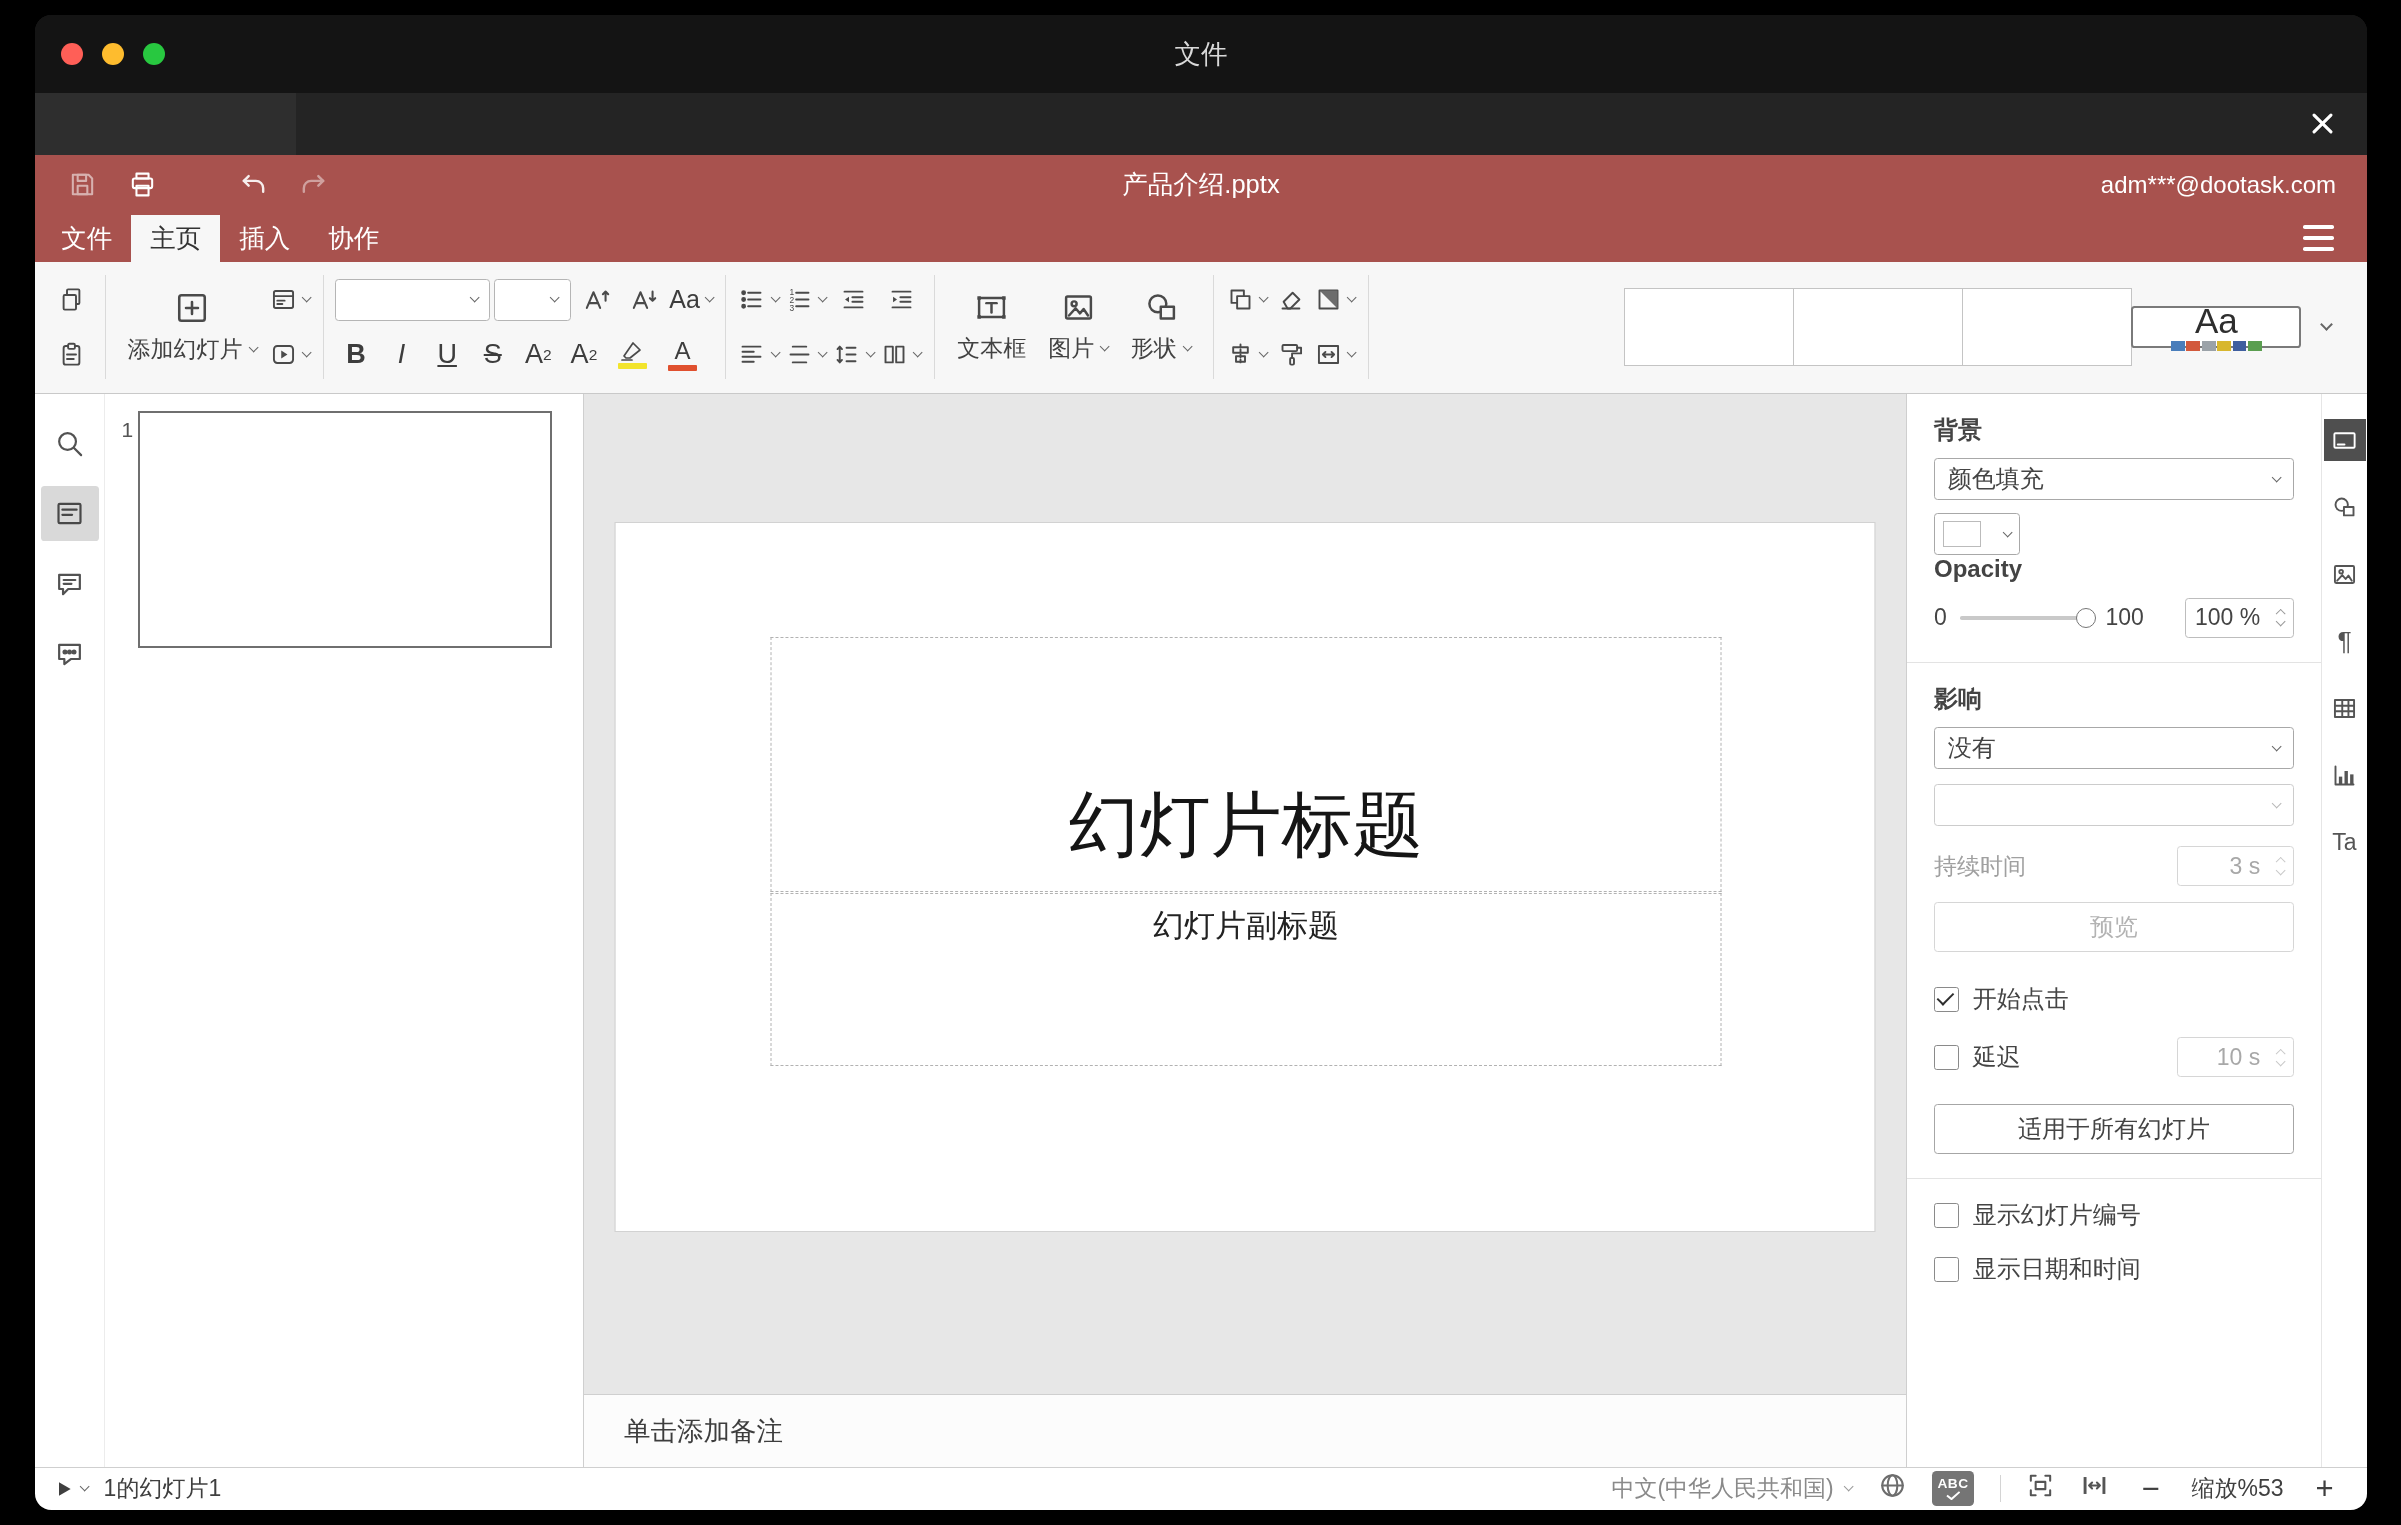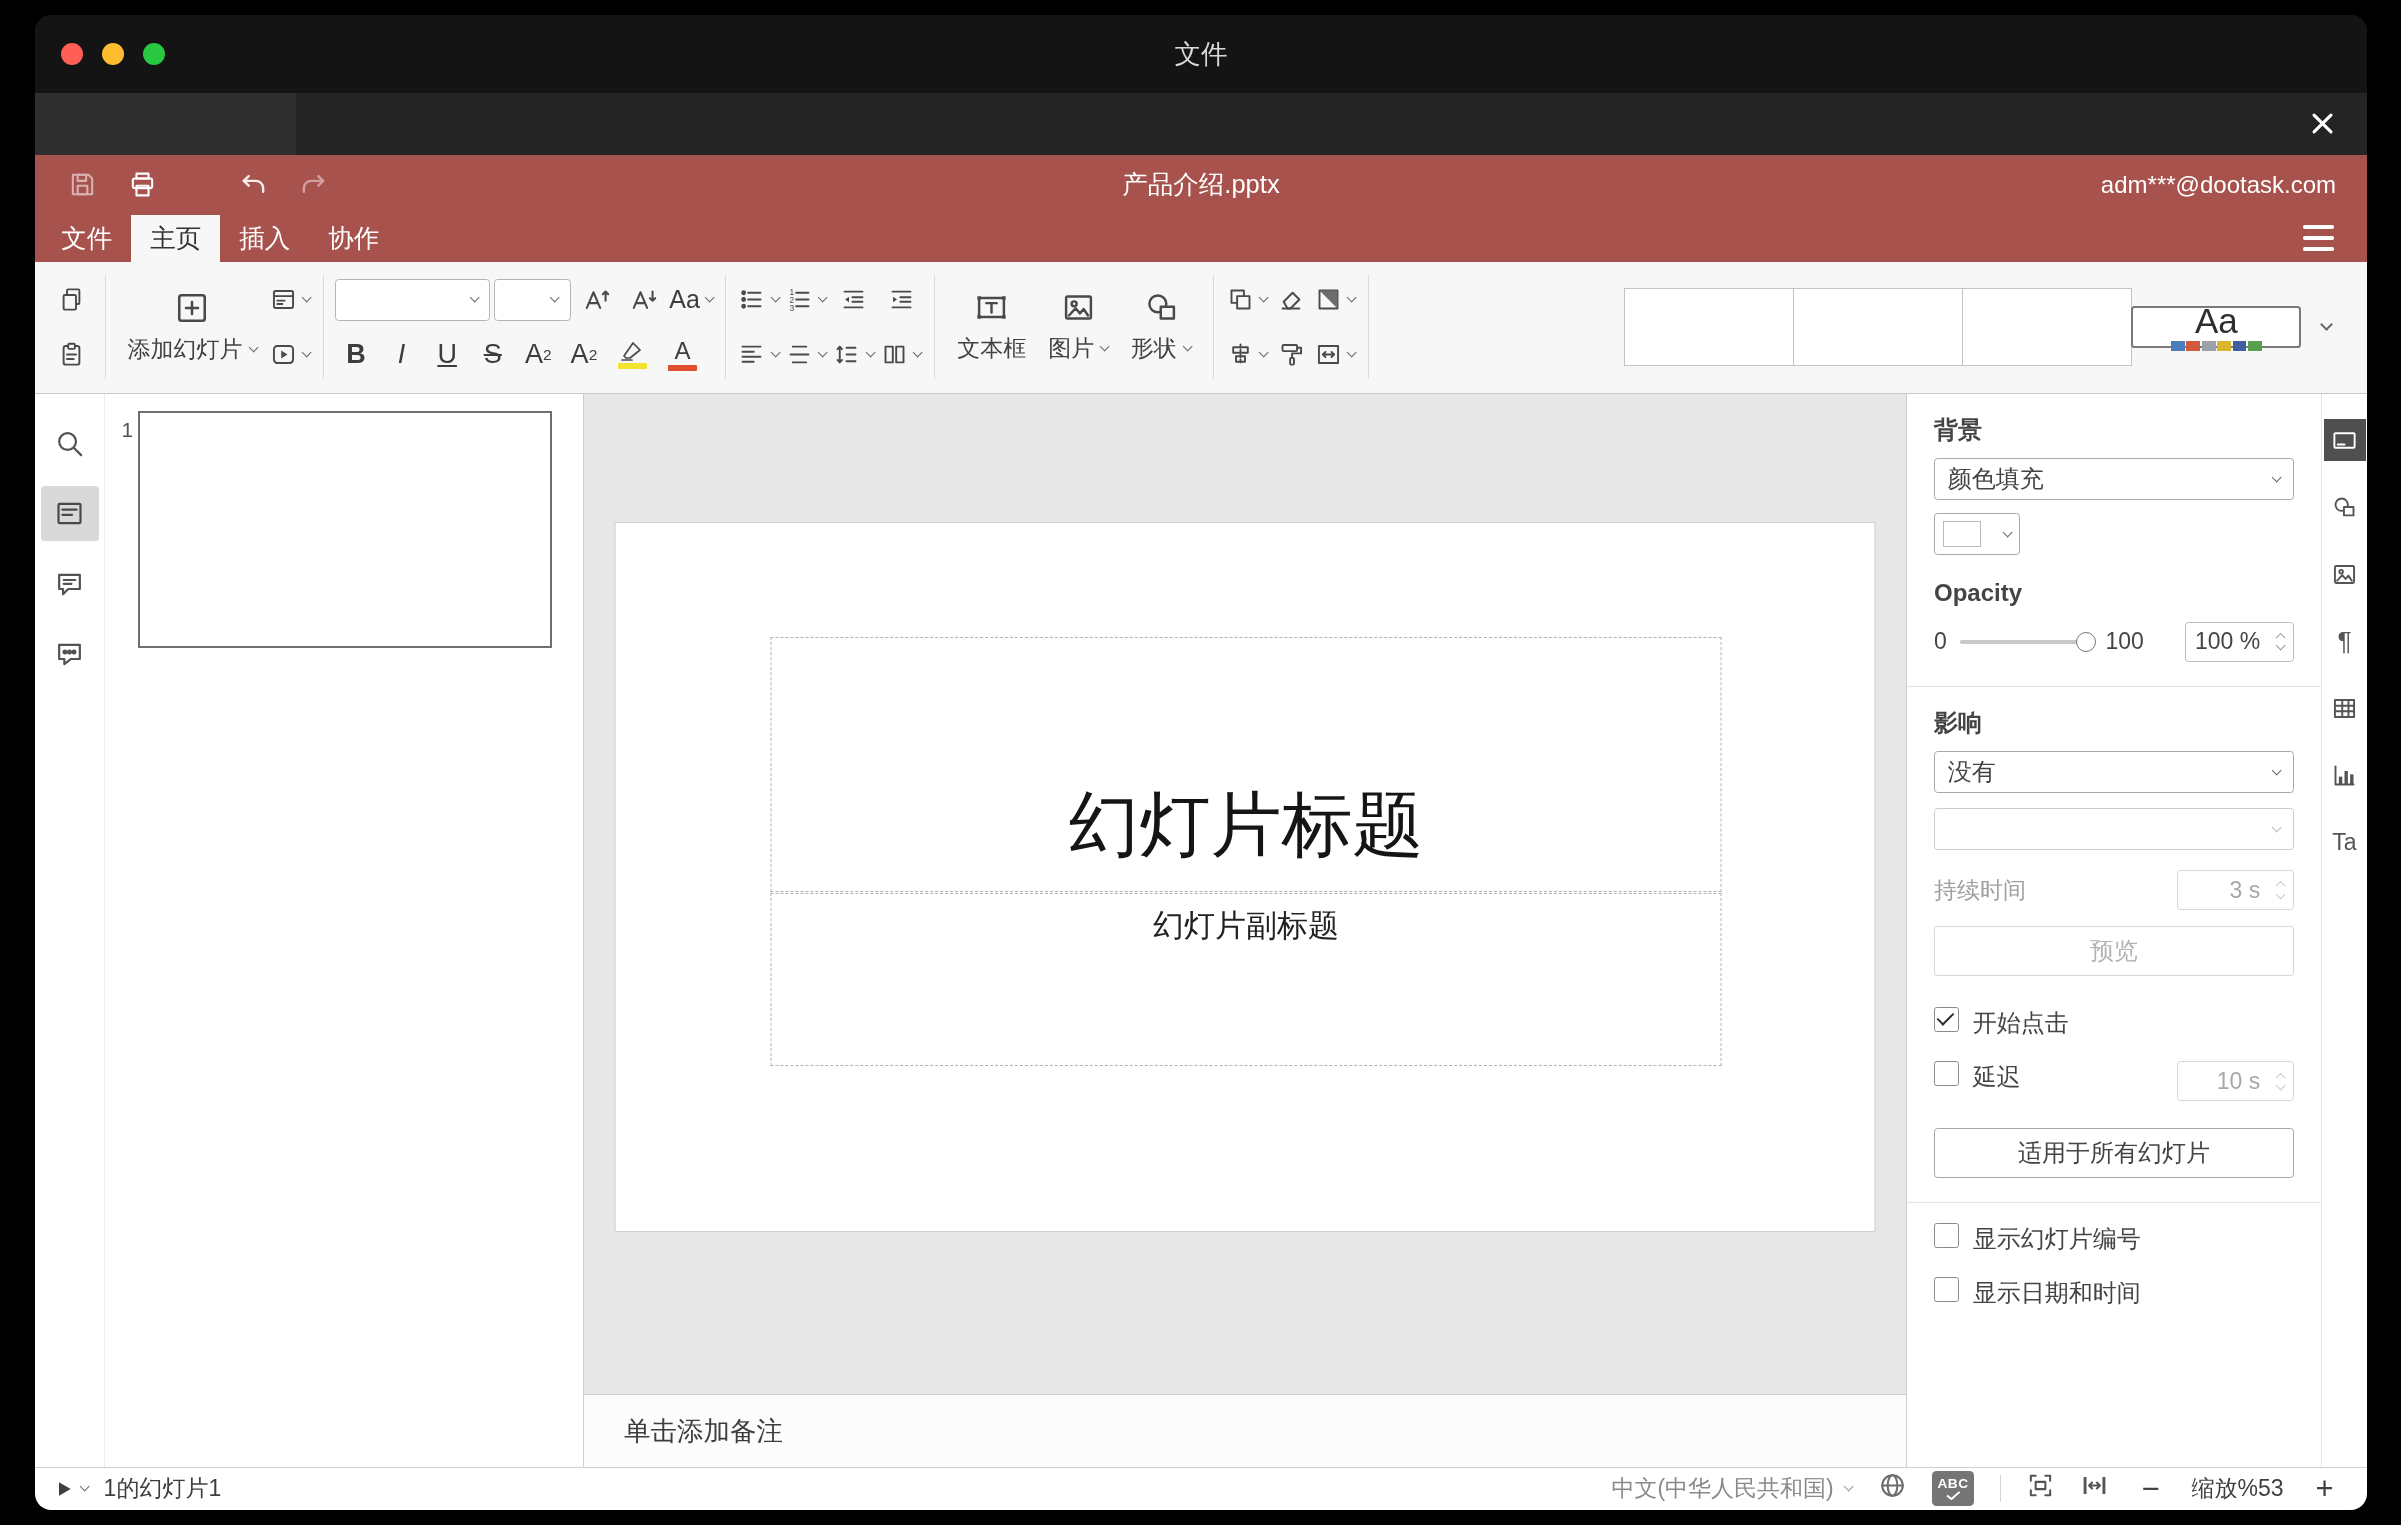--- a/index.html
+++ b/index.html
@@ -90,21 +90,21 @@
   .spin .val { flex:1; display:flex; align-items:center; justify-content:flex-end; padding-right:7.3px; font-size:23px; color:#444; }
   .spin.dis .val { color:#a8a8a8; }
   .spin.dis { border-color:#d6d6d6; }
   .spin .arr { width:25.5px; display:flex; flex-direction:column; align-items:center; justify-content:center; gap:4.6px; border-left:0.9px solid transparent; }
   .spin .arr i { width:7.3px; height:7.3px; border-right:1.8px solid #999; border-bottom:1.8px solid #999; display:block; }
   .spin .arr .up { transform:rotate(-135deg); margin-bottom:-1.8px; }
   .spin .arr .dn { transform:rotate(45deg); margin-top:-1.8px; }
   .divider { height:0.9px; background:#e3e3e3; margin:24px -27px 20px; }
   .btn { height:50px; border:0.9px solid #a6a6a6; border-radius:3.6px; background:#fff; display:flex; align-items:center; justify-content:center; font-size:24px; color:#444; margin-top:16.4px; }
   .btn.dis { border-color:#d6d6d6; color:#b3b3b3; }
-  .cbrow { display:flex; align-items:flex-start; gap:13.7px; margin-top:22px; }
+  .cbrow { display:flex; align-items:center; gap:13.7px; margin-top:22px; }
   .cb { width:25px; height:25px; border:1.8px solid #8a8a8a; border-radius:2.7px; background:#fff; position:relative; flex:none; }
   .cb.on::after { content:""; position:absolute; left:6.4px; top:0.9px; width:7.3px; height:13.7px; border-right:2.7px solid #2e2e2e; border-bottom:2.7px solid #2e2e2e; transform:rotate(45deg); }
   .cbrow .spin { margin-left:auto;padding-left:24px; }
 
   
   .rstrip { width:46px; background:#fff; border-left:0.9px solid #e6e6e6; padding-top:25.5px; display:flex; flex-direction:column; align-items:center; gap:25px; flex:none; }
   .ritem { width:42px; height:42px; display:flex; align-items:center; justify-content:center; color:#555; font-size:26.5px; }
   .ritem.active { background:#4f4f4f; color:#fff; }
   .ritem.active .ic { stroke:#fff; }
 
@@ -554,21 +554,21 @@
       <div class="rp-h" data-name="background-section-label">背景</div>
       <div class="sel" data-name="background-fill-select">
         <span data-name="background-fill-value">颜色填充</span>
         <i class="chev s" data-name="chevron-down-icon"></i>
       </div>
       <div class="sel small" data-name="background-color-picker">
         <span class="swatch" data-name="color-swatch"></span>
         <i class="chev s" data-name="chevron-down-icon"></i>
       </div>
 
-      <div class="rp-h" style="margin-top:24px" data-name="opacity-label">Opacity</div>
+      <div class="rp-h" style="" data-name="opacity-label">Opacity</div>
       <div class="op-row">
         <span data-name="opacity-min-label">0</span>
         <span class="slider" data-name="opacity-slider">
             <span class="knob" data-name="opacity-slider-handle"></span>
           </span>
         <span data-name="opacity-max-label">100</span>
         <span class="spin" style="margin-left:auto;width:109px" data-name="opacity-spinner">
           <span class="val" data-name="opacity-value">100 %</span>
           <span class="arr" data-name="spinner-arrows-icon">
               <i class="up"></i>

